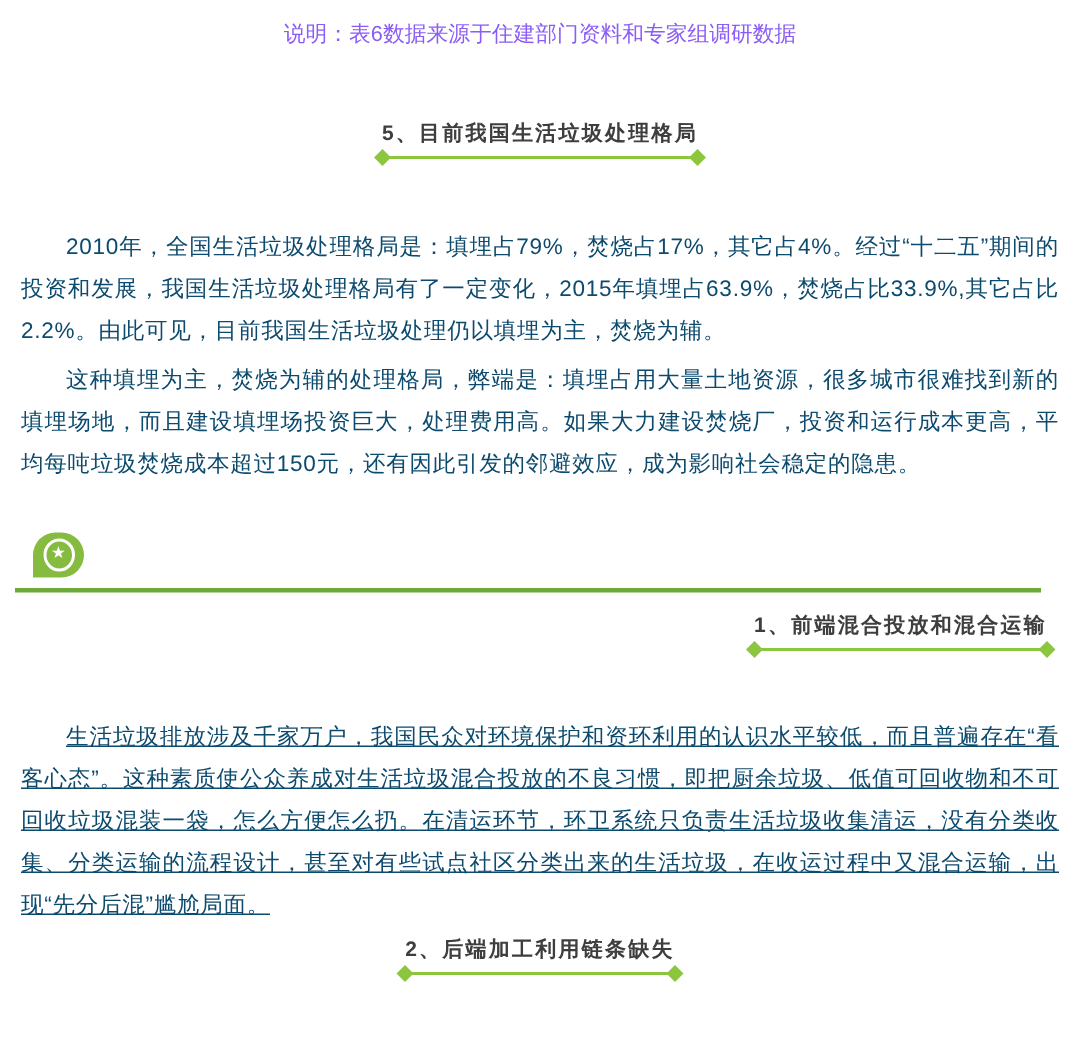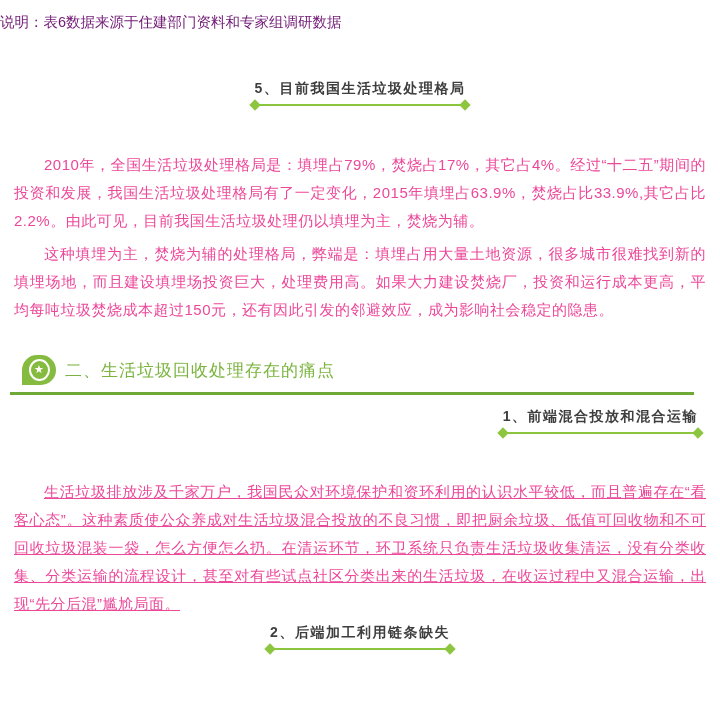--- a/index.html
+++ b/index.html
@@ -12,21 +12,22 @@
     height: 705px;
     overflow: hidden;
     font-family: "Liberation Sans", "DejaVu Sans", sans-serif;
   }
   .page { width: 720px; height: 705px; position: relative; }
 
   
   .note {
     margin: 0;
     padding-top: 13px;
-    color: #701a75;
+    text-align: center;
+    color: #8b5cf6;
     font-size: 14.5px;
   }
 
   
   .center-head { text-align: center; }
   .center-head.h5  { margin-top: 44px; }
   .center-head.sub1 { margin-top: 9px; text-align: right; }
   .center-head.sub2 { margin-top: 2px; }
   .head-wrap {
     display: inline-block;
@@ -57,21 +58,21 @@
     top: -3px;
   }
   .fancy-line::before { left: -4px; }
   .fancy-line::after  { right: -4px; }
 
   
   .para {
     margin: 0 14px;
     font-size: 15px;
     line-height: 28px;
-    color: #ec4899;
+    color: #0c4a6e;
     text-indent: 2em;
     text-align: justify;
     letter-spacing: 0.5px;
   }
   .para.p1 { margin-top: 45px; }
   .para.p2 { margin-top: 5px; }
   .para.p3 { margin-top: 44px; text-decoration: underline; }
 
   
   .section-head {
@@ -130,21 +131,20 @@
   </div>
 
   <p class="para p1">2010年，全国生活垃圾处理格局是：填埋占79%，焚烧占17%，其它占4%。经过“十二五”期间的投资和发展，我国生活垃圾处理格局有了一定变化，2015年填埋占63.9%，焚烧占比33.9%,其它占比2.2%。由此可见，目前我国生活垃圾处理仍以填埋为主，焚烧为辅。</p>
 
   <p class="para p2">这种填埋为主，焚烧为辅的处理格局，弊端是：填埋占用大量土地资源，很多城市很难找到新的填埋场地，而且建设填埋场投资巨大，处理费用高。如果大力建设焚烧厂，投资和运行成本更高，平均每吨垃圾焚烧成本超过150元，还有因此引发的邻避效应，成为影响社会稳定的隐患。</p>
 
   <div class="section-head">
     <span class="star-badge">
       <span class="star-circle">★</span>
     </span>
-    <span class="section-title">二、生活垃圾回收处理存在的痛点</span>
   </div>
   <div class="section-divider"></div>
 
   <div class="center-head sub1">
     <div class="head-wrap">
       <h2 class="head-text">1、前端混合投放和混合运输</h2>
       <div class="fancy-line"></div>
     </div>
   </div>
 

